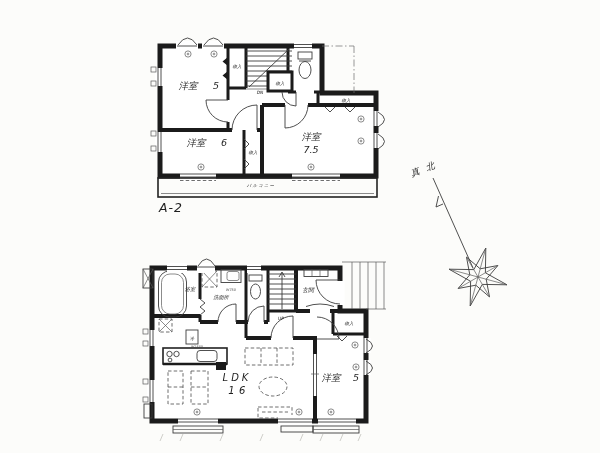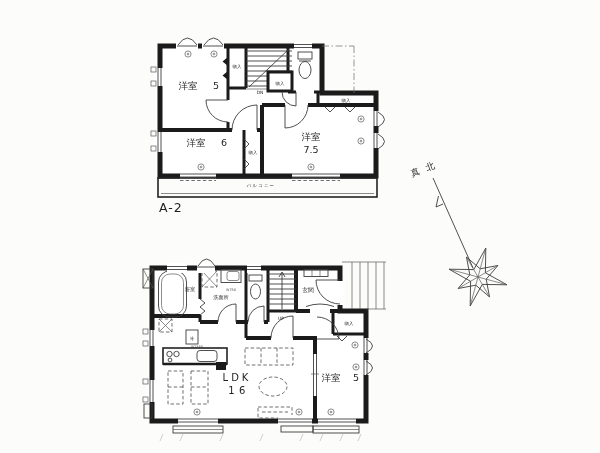--- a/index.html
+++ b/index.html
@@ -1,18 +1,18 @@
 <!DOCTYPE html>
 <html><head>
 <meta charset="utf-8">
 <style>
   html,body{margin:0;padding:0;background:#e8e8e6;}
   .canvas{
     position:relative;width:600px;height:453px;background:#fcfcfa;
-    font-family:"DejaVu Sans",sans-serif;overflow:hidden;
+    font-family:"DejaVu Sans",sans-serif;overflow:hidden;font-style:italic;
   }
   svg{display:block}
   svg text{font-family:"DejaVu Sans",sans-serif;fill:#1f1f1f;}
   .w5{stroke:#1b1b1b;stroke-width:5;fill:#ffffff;}
   .w4{stroke:#1b1b1b;stroke-width:4;fill:none;}
   .w3{stroke:#1b1b1b;stroke-width:3;fill:none;}
   .w3f{stroke:#1b1b1b;stroke-width:3;fill:#ffffff;}
   .w2{stroke:#222222;stroke-width:1.6;fill:none;}
   .w2f{stroke:#222222;stroke-width:1.6;fill:#ffffff;}
   .tl{stroke:#3c3c3c;stroke-width:0.9;fill:none;}

